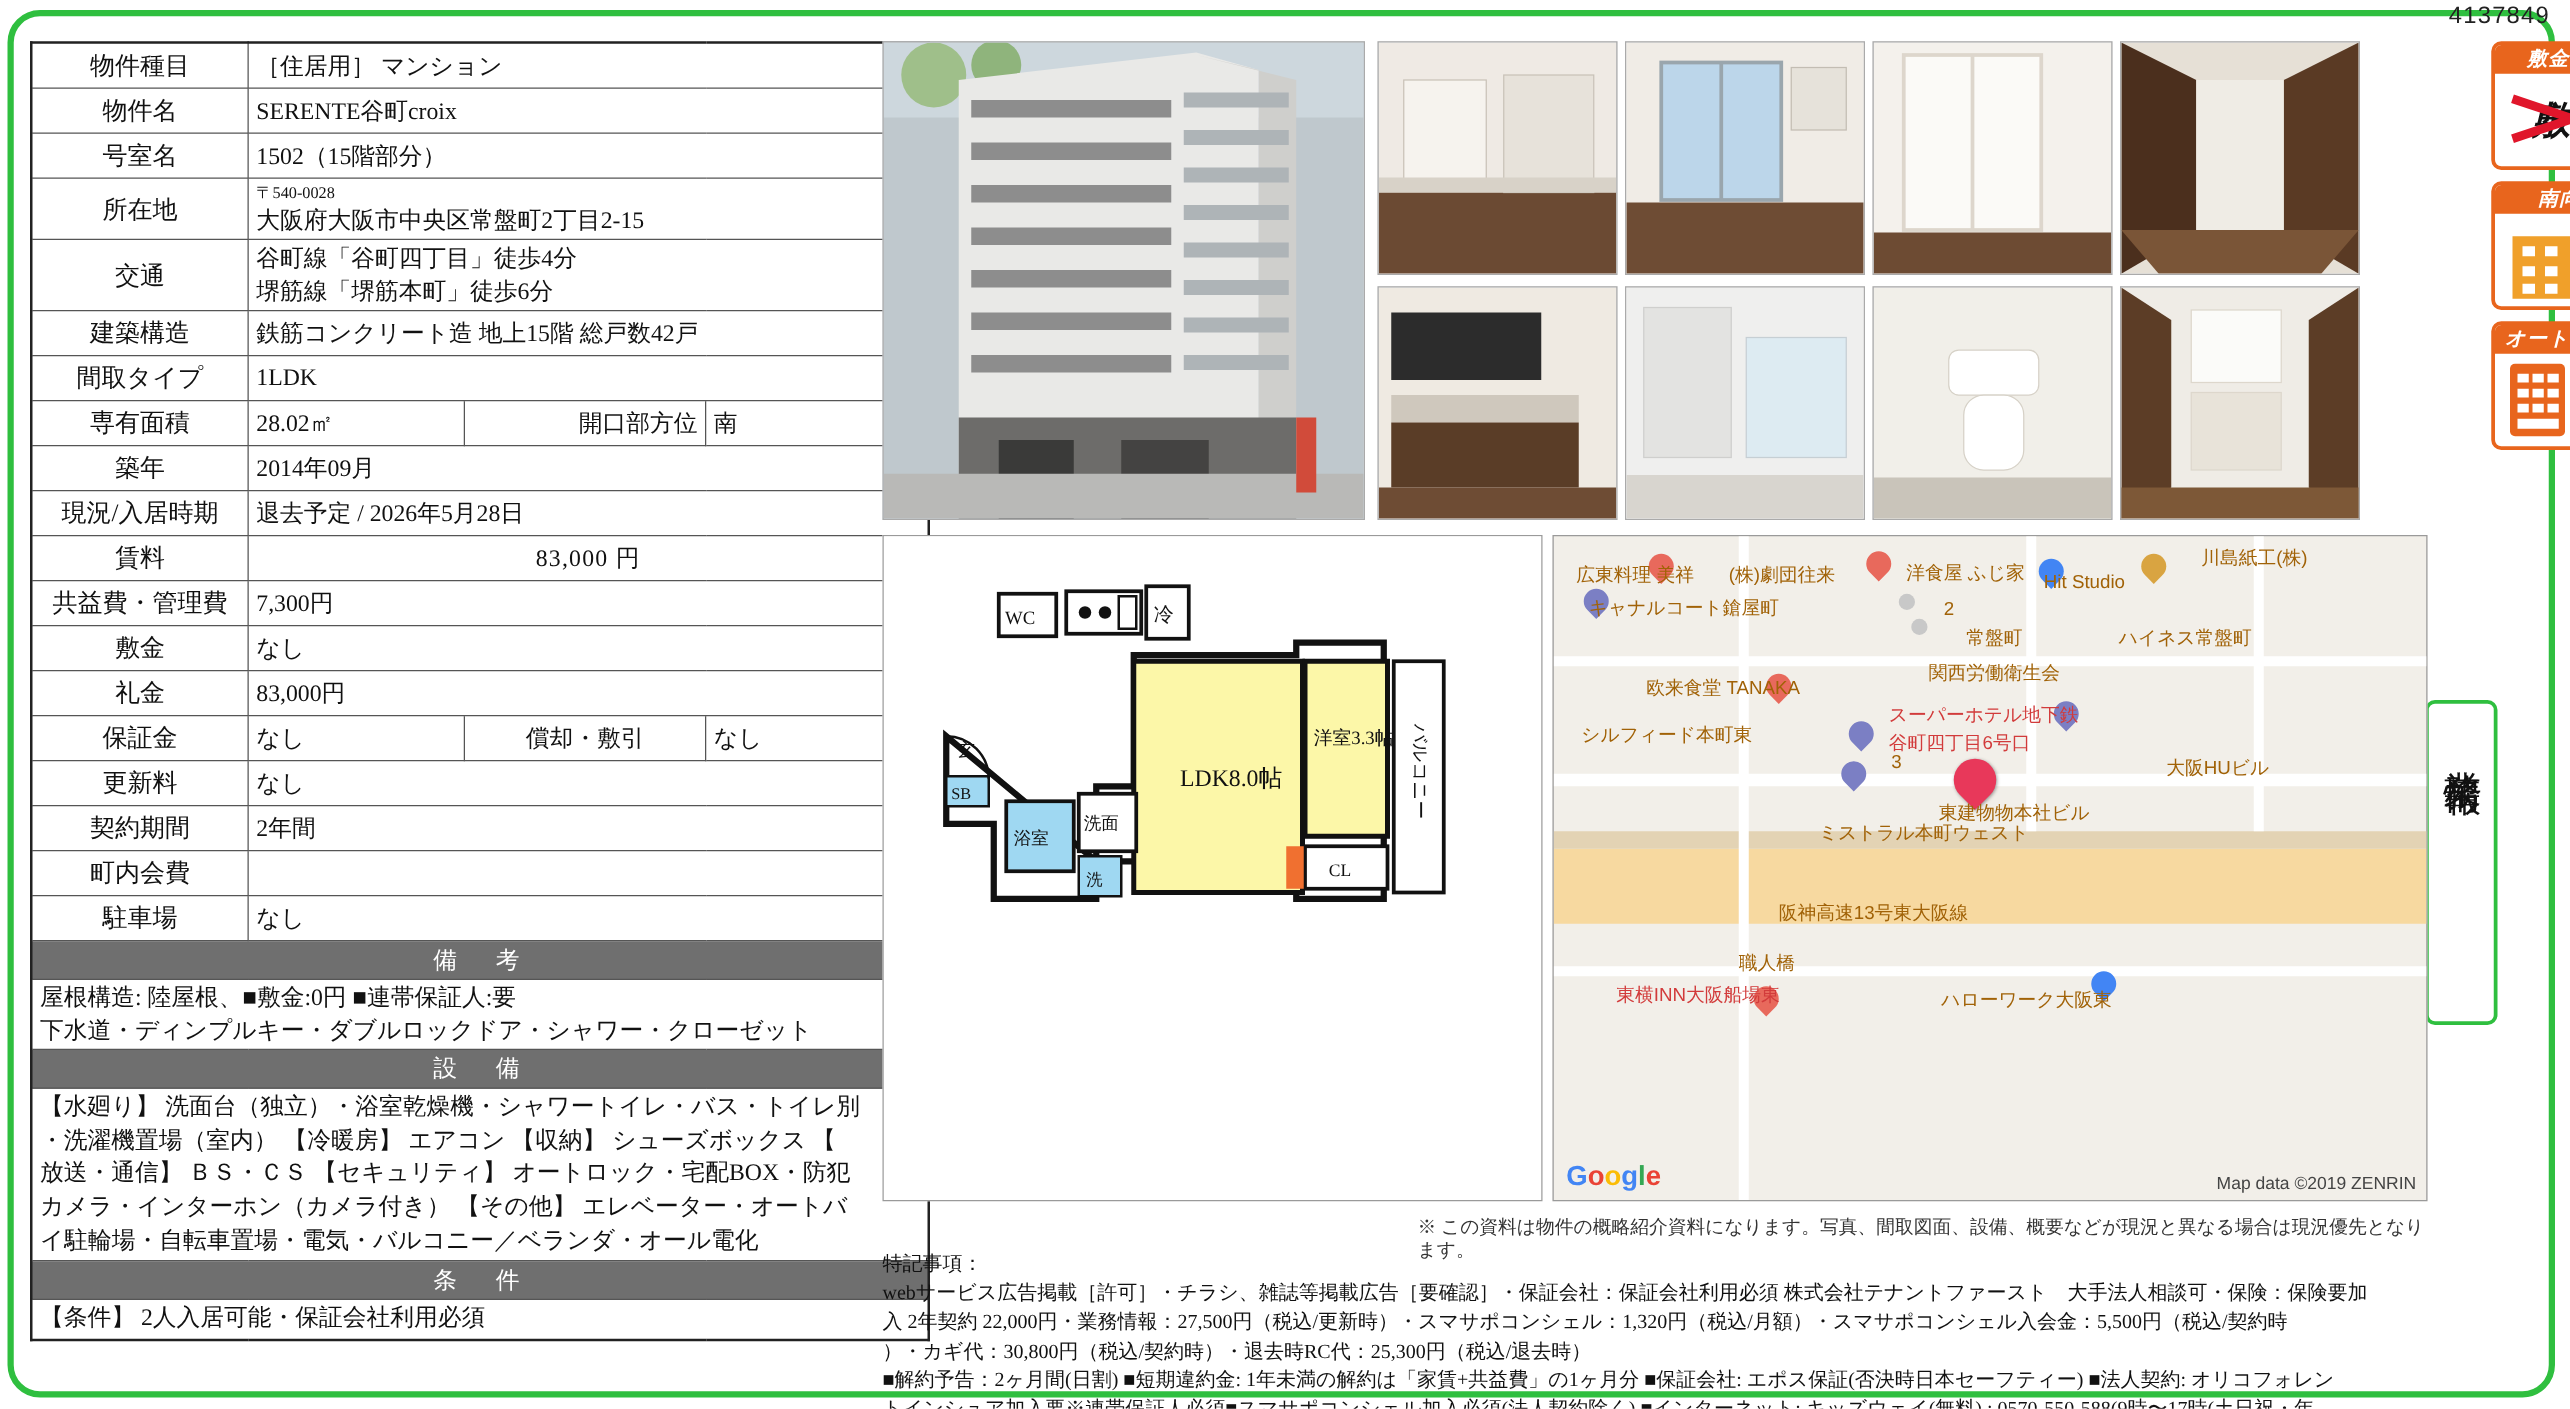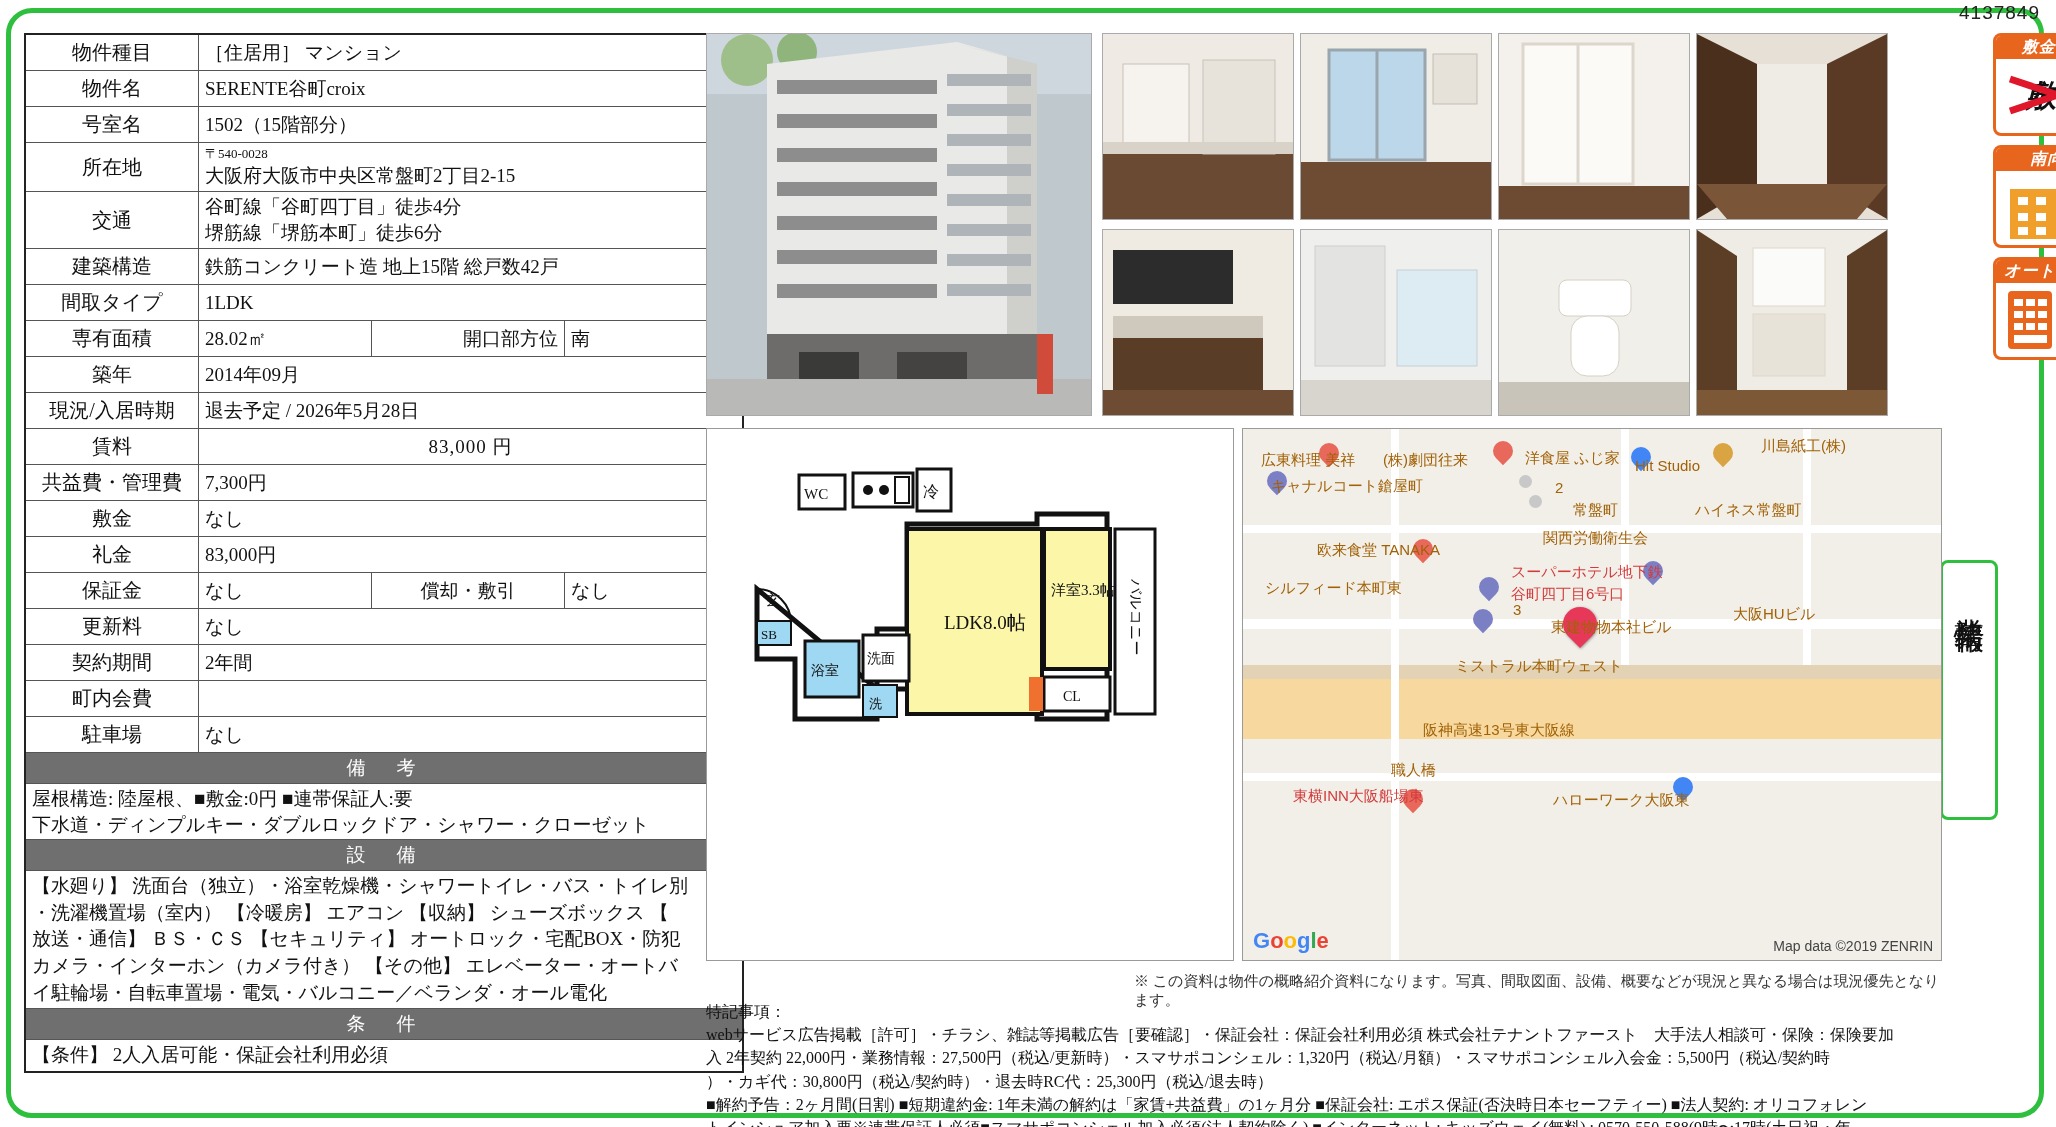--- a/index.html
+++ b/index.html
@@ -431,21 +431,21 @@
         <div class="maptxt" style="left: 312px; top: 50px;">2</div>
         <div class="maptxt" style="left: 330px; top: 72px;">常盤町</div>
         <div class="maptxt" style="left: 452px; top: 72px;">ハイネス常盤町</div>
         <div class="maptxt" style="left: 300px; top: 100px;">関西労働衛生会</div>
         <div class="maptxt" style="left: 74px; top: 112px;">欧来食堂 TANAKA</div>
         <div class="maptxt mapred" style="left: 268px; top: 134px;">スーパーホテル地下鉄</div>
         <div class="maptxt mapred" style="left: 268px; top: 156px;">谷町四丁目6号口</div>
         <div class="maptxt" style="left: 22px; top: 150px;">シルフィード本町東</div>
         <div class="maptxt" style="left: 270px; top: 172px;">3</div>
         <div class="maptxt" style="left: 490px; top: 176px;">大阪HUビル</div>
-        <div class="maptxt" style="left: 308px; top: 189px;">東建物物本社ビル</div>
+        <div class="maptxt" style="left: 308px; top: 212px;">東建物物本社ビル</div>
         <div class="maptxt" style="left: 212px; top: 228px;">ミストラル本町ウェスト</div>
         <div class="maptxt" style="left: 180px; top: 292px;">阪神高速13号東大阪線</div>
         <div class="maptxt" style="left: 148px; top: 332px;">職人橋</div>
         <div class="maptxt mapred" style="left: 50px; top: 358px;">東横INN大阪船場東</div>
         <div class="maptxt" style="left: 310px; top: 362px;">ハローワーク大阪東</div>
       </div>
     <div class="gwm"><span>G</span><span>o</span><span>o</span><span>g</span><span>l</span><span>e</span></div>
     <div class="mapattr">Map data ©2019 ZENRIN</div>
   </div>
 

